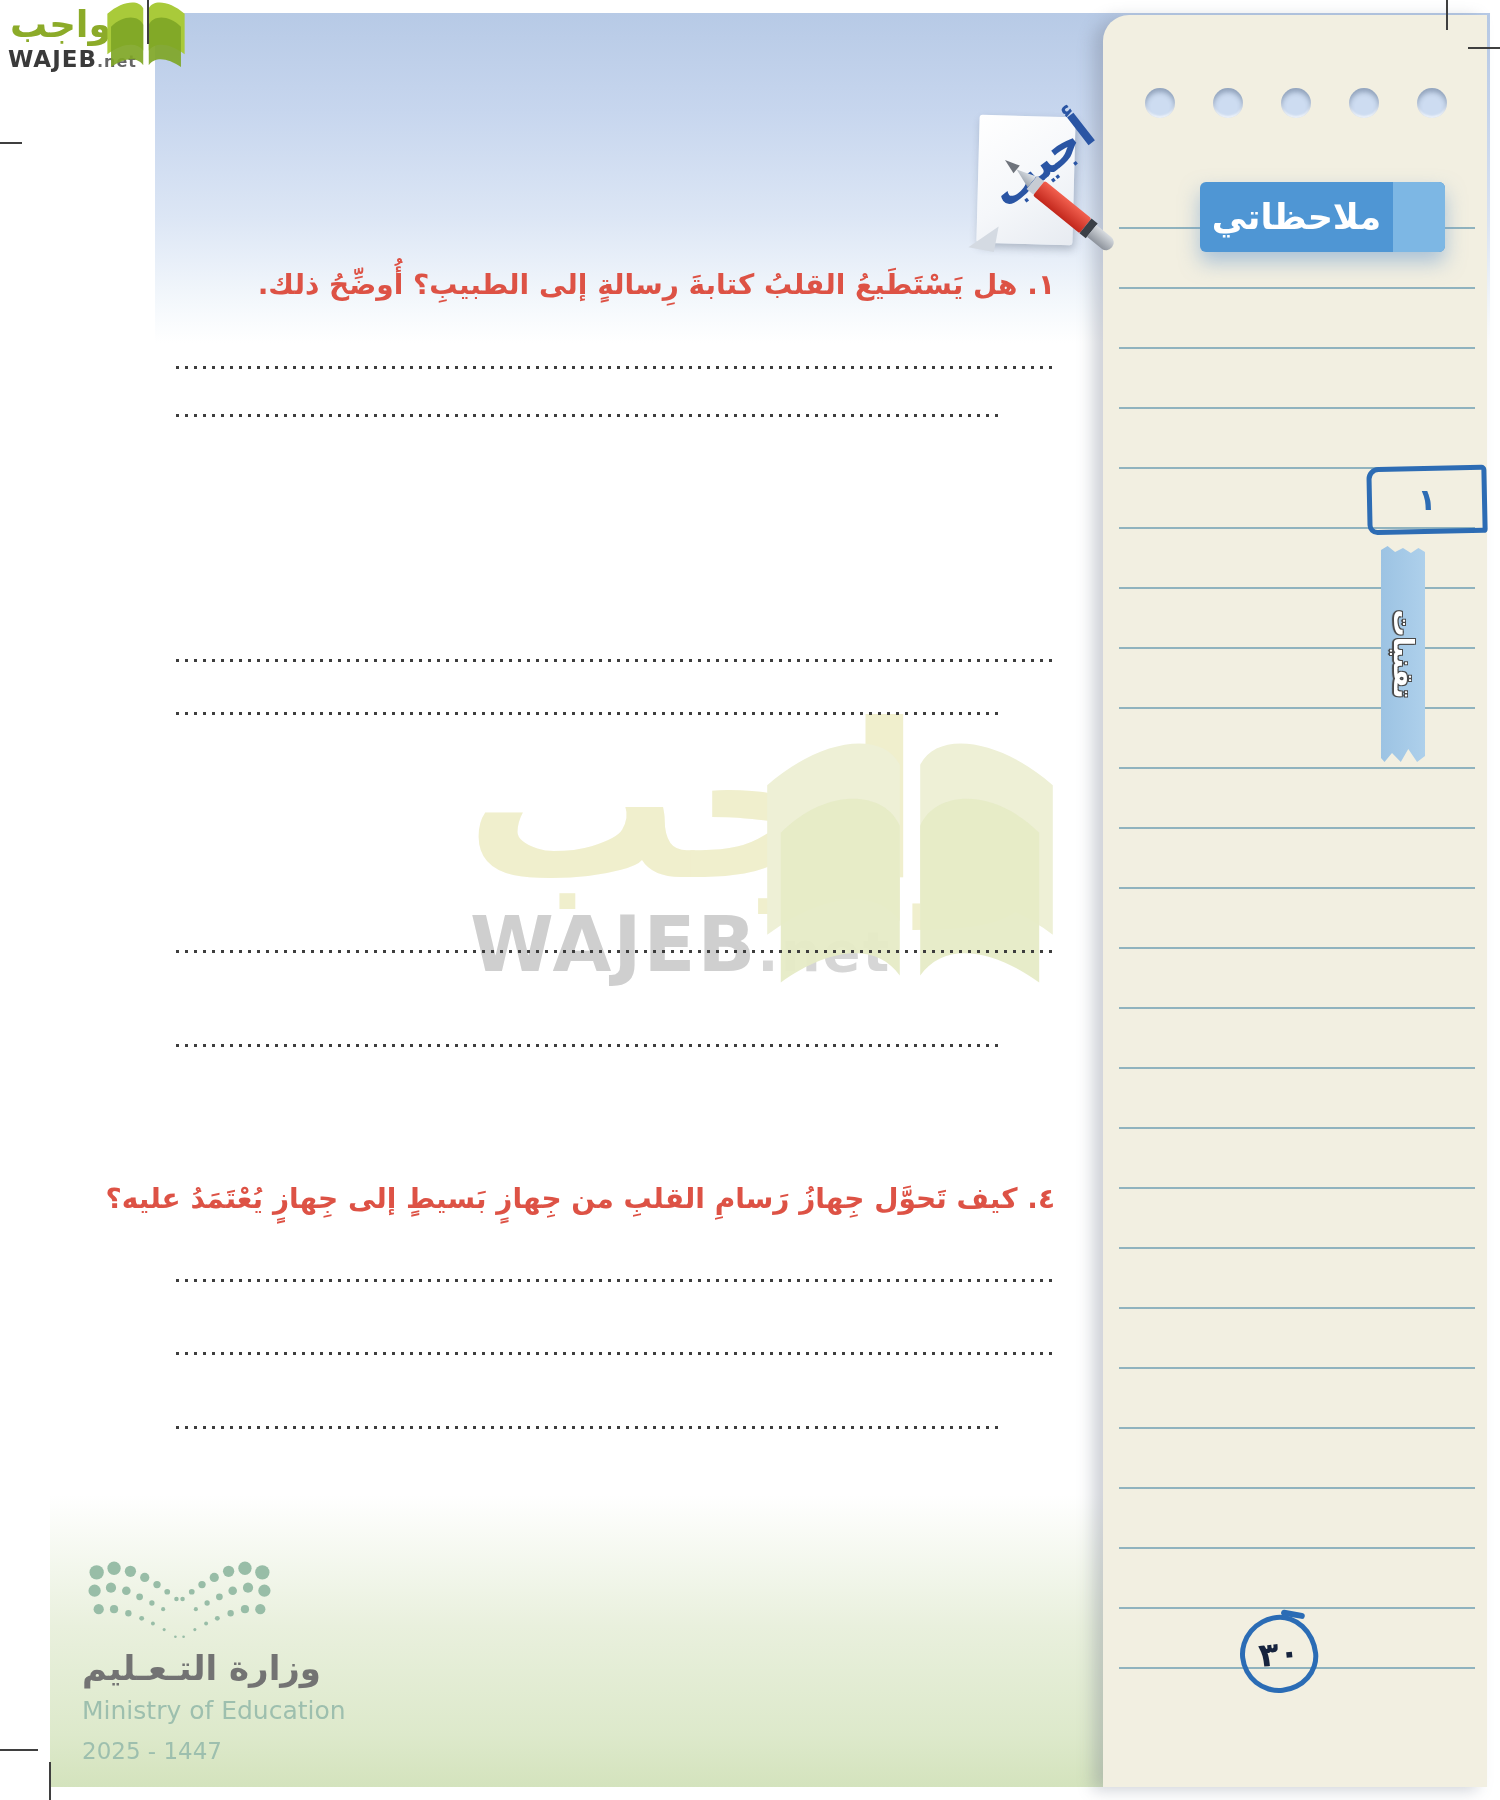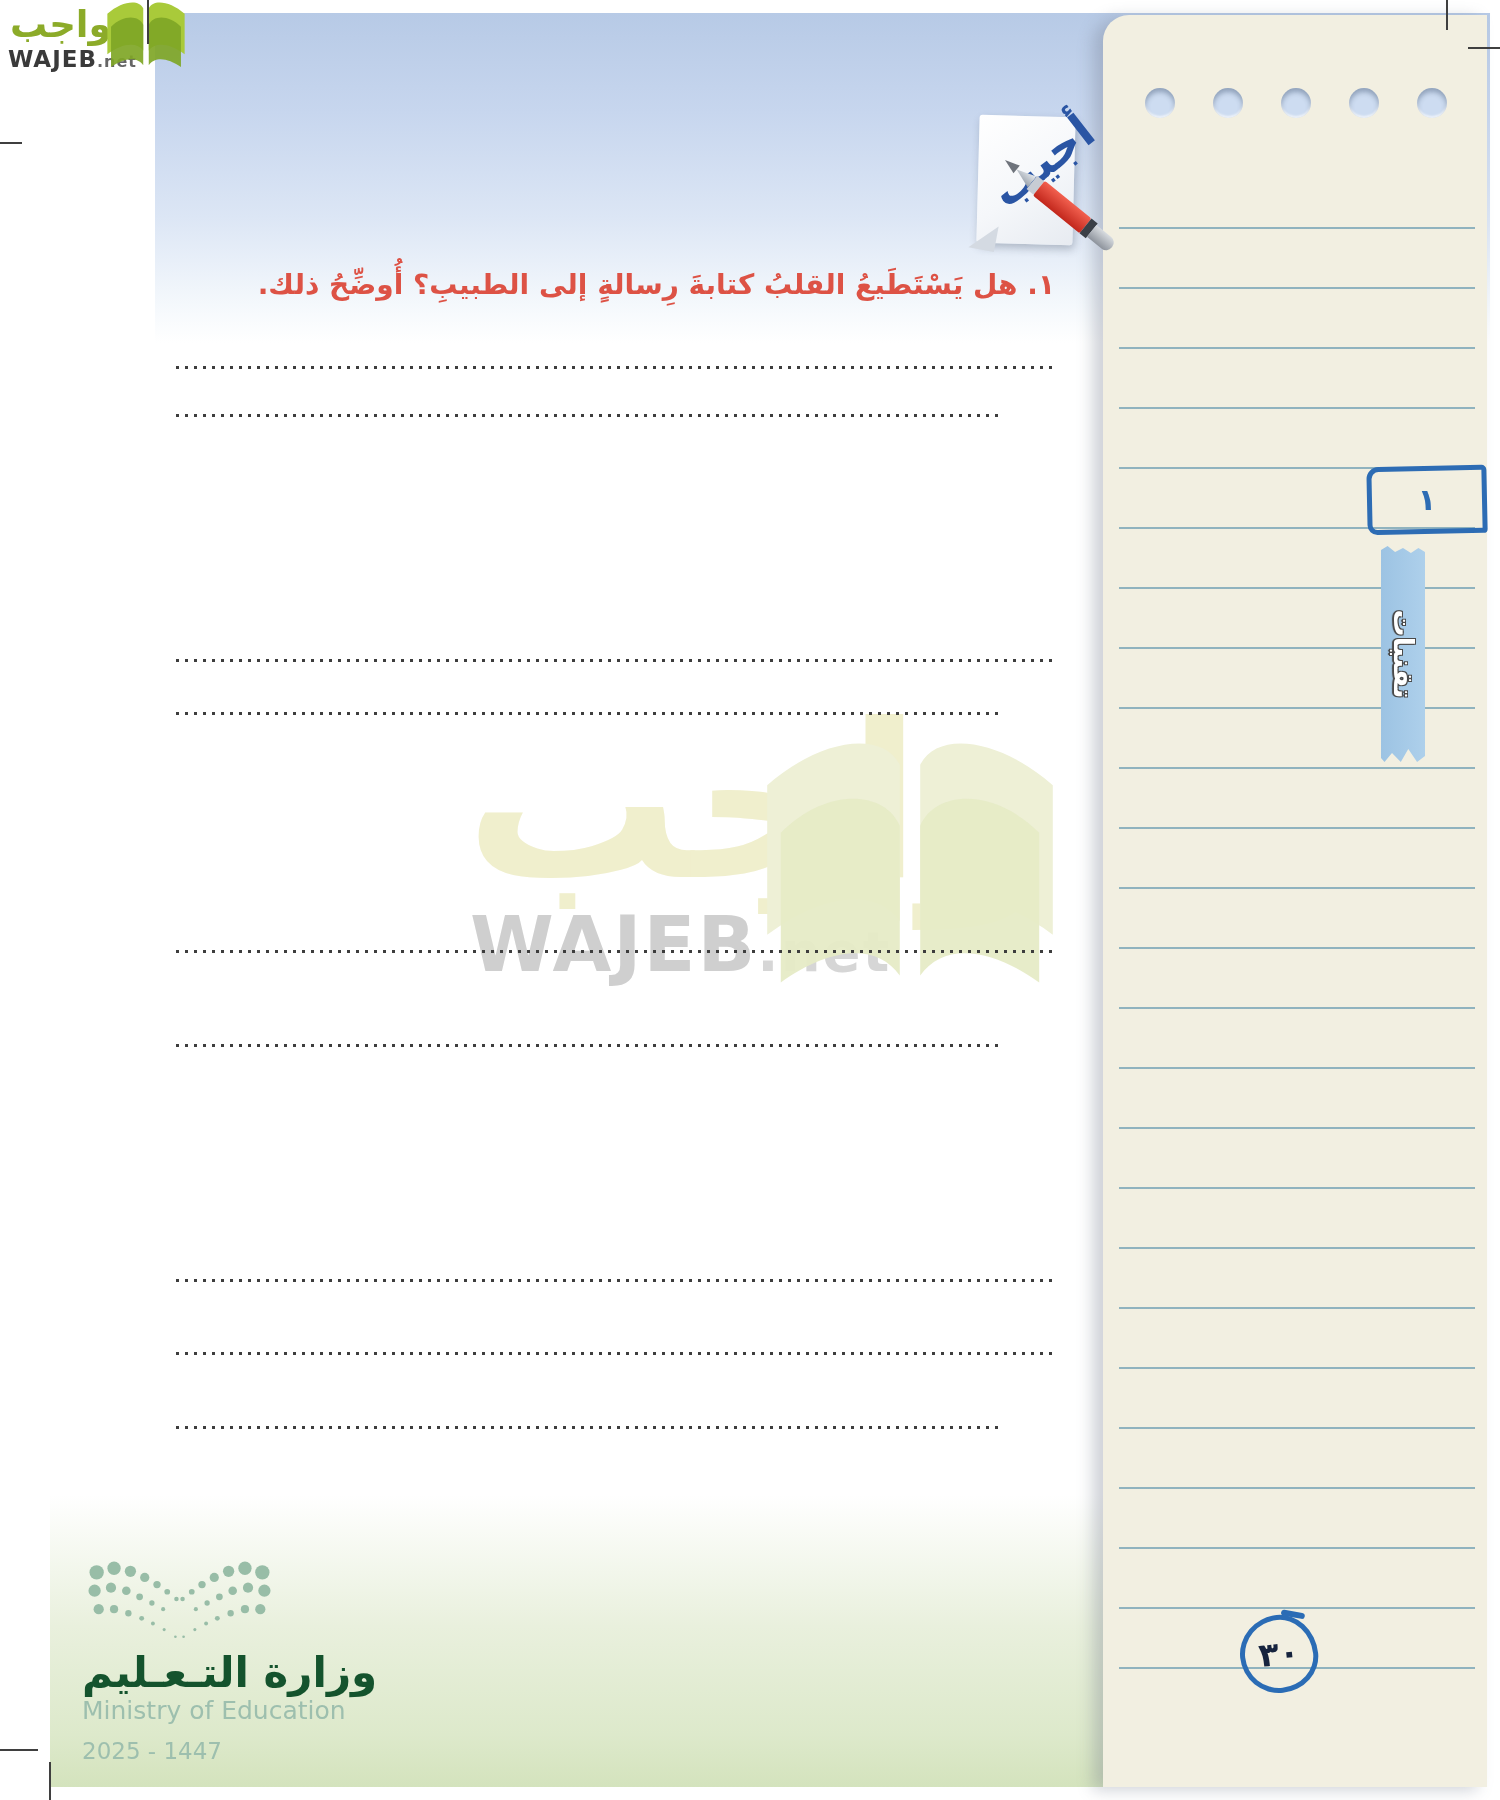--- a/index.html
+++ b/index.html
@@ -119,21 +119,21 @@
   .pen-tail{width:26px;height:15px;background:linear-gradient(180deg,#d8dce0,#8d939c);border-radius:0 7px 7px 0;}
 
   
   .brand-ar{left:10px;top:6px;font-size:37px;font-weight:bold;color:#8cab29;direction:rtl;line-height:1;}
   .brand-en{left:8px;top:46px;font-size:23px;font-weight:bold;color:#3a3a3a;letter-spacing:1px;}
   .brand-en .tld{font-size:16px;color:#666666;}
   .brand-book{left:100px;top:-2px;width:92px;height:72px;}
 
   
   .moe-dots{left:82px;top:1558px;width:195px;height:90px;}
-  .moe-ar{left:82px;top:1648px;font-size:42px;color:#14532d;direction:rtl;text-align:left;font-weight:bold;}
+  .moe-ar{left:82px;top:1648px;font-size:34px;color:#737373;direction:rtl;text-align:left;font-weight:bold;}
   .moe-en{left:82px;top:1696px;font-size:25px;color:#9dbfae;}
   .moe-years{left:82px;top:1729px;font-size:23px;color:#9dbfae;margin-top:9px;}
 
   
   .mark{background:#3f3f3f;position:absolute;}
 </style>
 </head>
 <body>
 
 <div class="abs" style="inset:0">
@@ -144,38 +144,43 @@
   <div class="abs wm-ar">واجب</div>
   <div class="abs wm-en"><span>WAJEB</span><span class="tld">.net</span></div>
   <svg class="abs wm-book" viewBox="0 0 100 76">
     <path d="M8 16 C 24 2, 42 0, 47 10 L 47 56 C 40 46, 24 48, 8 60 Z" fill="#eef0d6"></path>
     <path d="M92 16 C 76 2, 58 0, 53 10 L 53 56 C 60 46, 76 48, 92 60 Z" fill="#eef0d6"></path>
     <path d="M12 30 C 26 16, 43 18, 47 28 L 47 72 C 40 62, 26 64, 12 74 Z" fill="#e6ebc6" opacity="0.95"></path>
     <path d="M88 30 C 74 16, 57 18, 53 28 L 53 72 C 60 62, 74 64, 88 74 Z" fill="#e6ebc6" opacity="0.95"></path>
   </svg>
 
   <div class="q q1">١. هل يَسْتَطَيعُ القلبُ كتابةَ رِسالةٍ إلى الطبيبِ؟ أُوضِّحُ ذلك.</div>
+  <div class="q q4">٤. كيف تَحوَّل جِهازُ رَسامِ القلبِ من جِهازٍ بَسيطٍ إلى جِهازٍ يُعْتَمَدُ عليه؟</div>
 
   <div class="dotline dl-long" style="top:365px"></div>
   <div class="dotline dl-short" style="top:413px"></div>
   <div class="dotline dl-long" style="top:658px"></div>
   <div class="dotline dl-short" style="top:711px"></div>
   <div class="dotline dl-long" style="top:949px"></div>
   <div class="dotline dl-short" style="top:1043px"></div>
   <div class="dotline dl-long" style="top:1278px"></div>
   <div class="dotline dl-long" style="top:1351px"></div>
   <div class="dotline dl-short" style="top:1425px"></div>
 
   <div class="abs notebook">
     <div class="hole" style="left:42px"></div>
     <div class="hole" style="left:110px"></div>
     <div class="hole" style="left:178px"></div>
     <div class="hole" style="left:246px"></div>
     <div class="hole" style="left:314px"></div>
 
+    <div class="notes-label">
+      <div class="strip"></div>
+      <div class="txt">ملاحظاتي</div>
+    </div>
 
     <div class="chapter-box">١</div>
 
     <div class="ribbon">
       <span class="txt">تقنيات</span>
     </div>
 
     <div class="page-circle">٣٠</div>
   </div>
 

